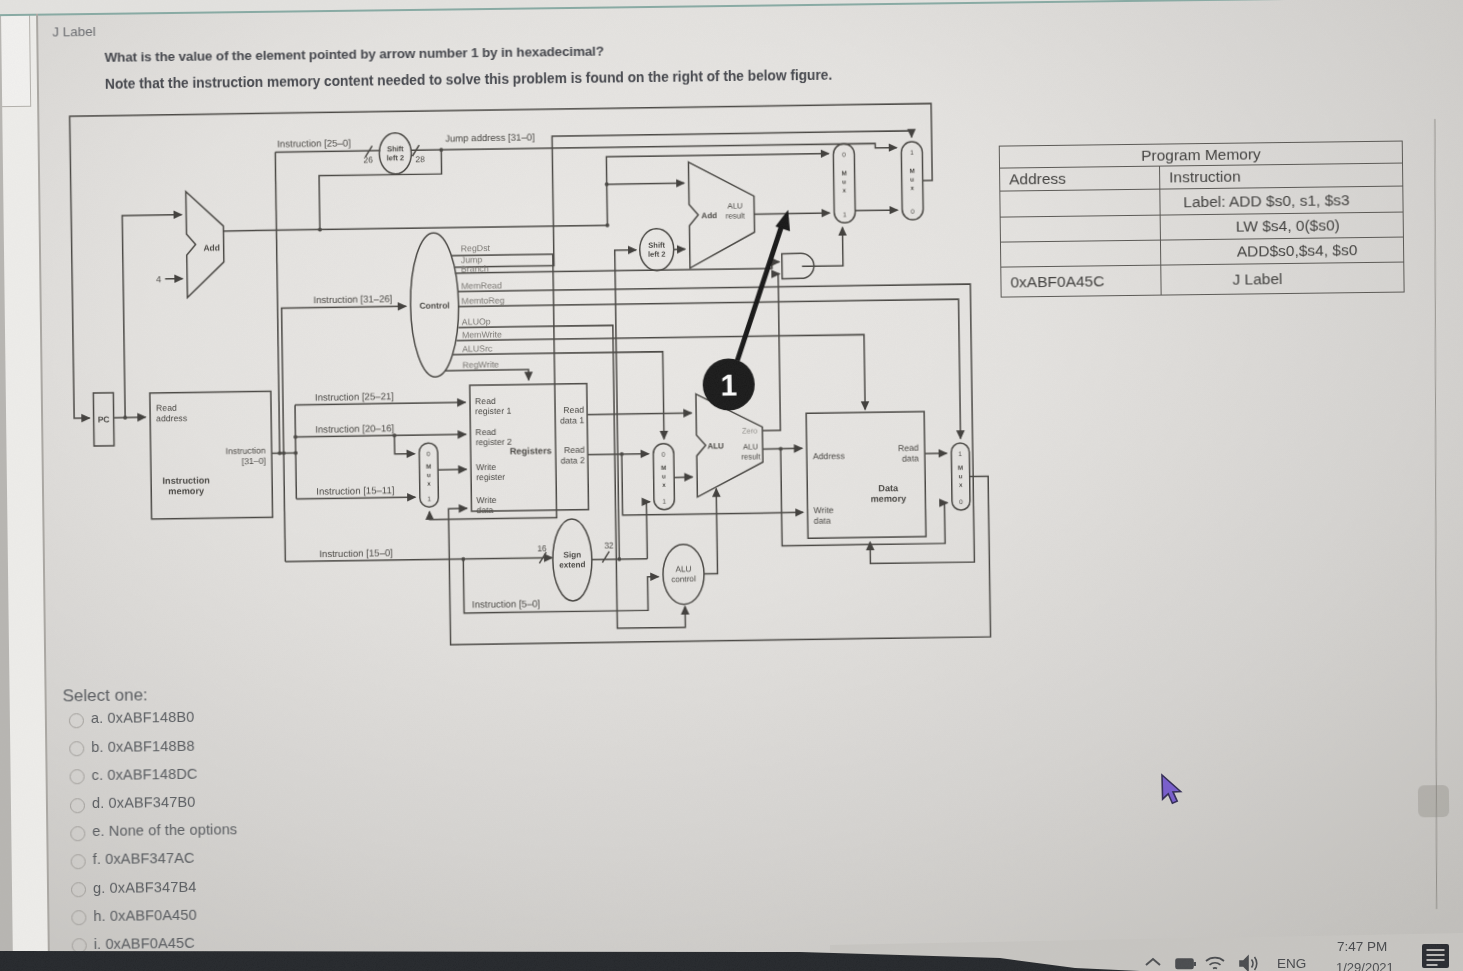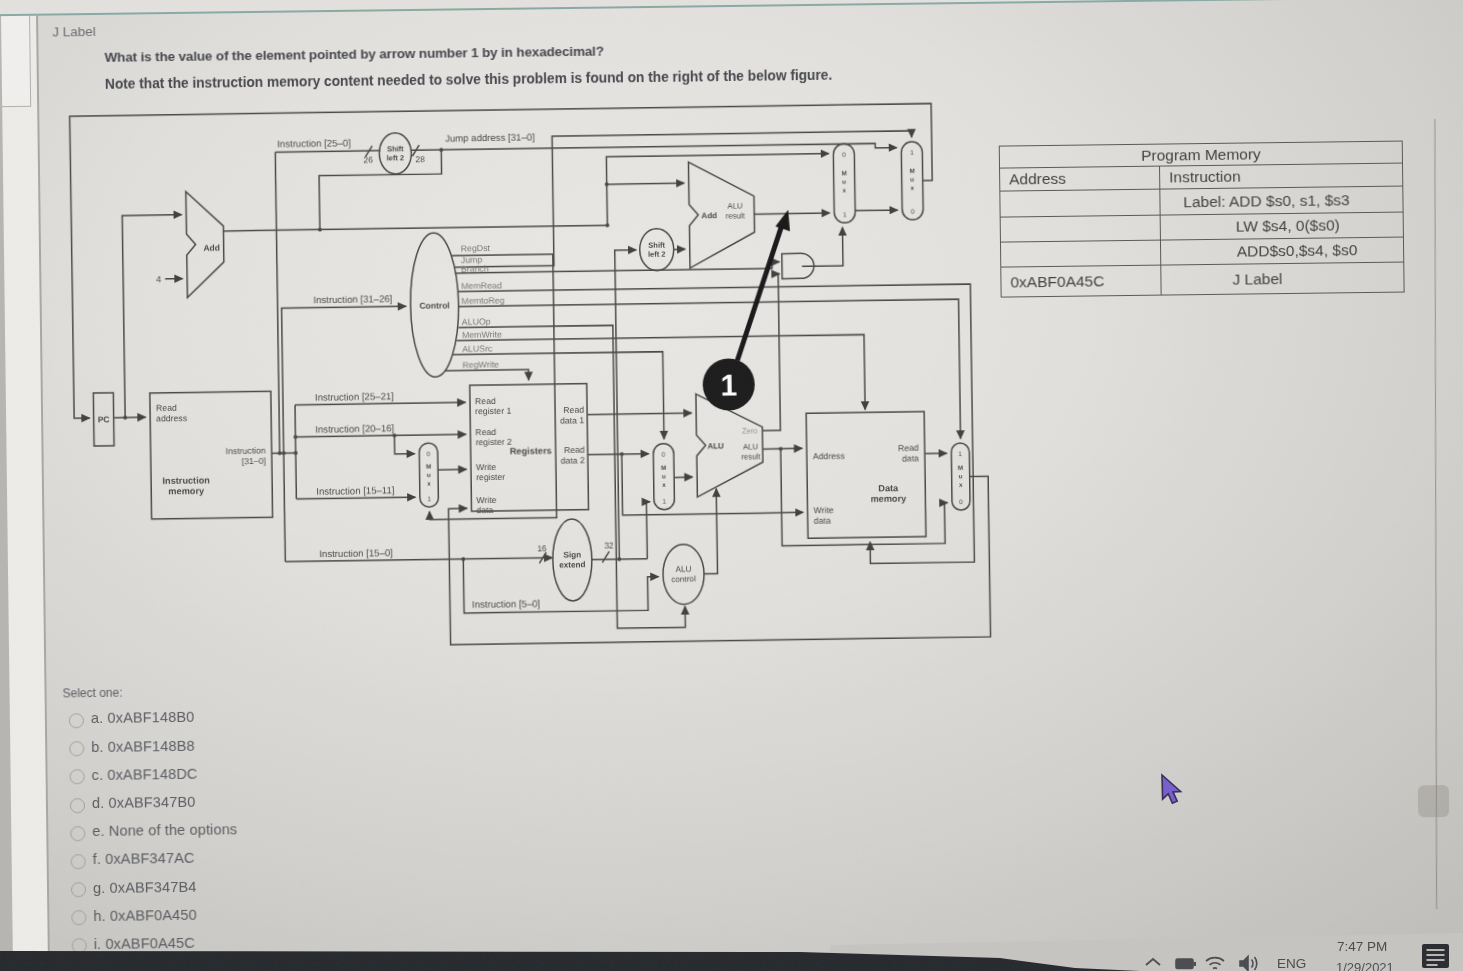--- a/index.html
+++ b/index.html
@@ -270,21 +270,21 @@
           <td style="text-align:center;padding:0 0 0 30px">ADD$s0,$s4, $s0</td>
         </tr>
 
     <tr>
           <td style="height:29px">0xABF0A45C</td>
           <td style="text-align:center;padding:0 50px 0 0">J Label</td>
         </tr>
   </tbody>
     </table>
 
-  <div class="abs" style="left:60px;top:678px;font-size:12px;color:#55585c">Select one:</div>
+  <div class="abs" style="left:60px;top:678px;font-size:17px;color:#55585c">Select one:</div>
 <div class="radio" style="left:66px;top:705px"></div>
     <div class="opt" style="left:88px;top:702px">a. 0xABF148B0</div>
 <div class="radio" style="left:66px;top:733px"></div>
     <div class="opt" style="left:88px;top:731px">b. 0xABF148B8</div>
 <div class="radio" style="left:66px;top:761px"></div>
     <div class="opt" style="left:88px;top:759px">c. 0xABF148DC</div>
 <div class="radio" style="left:66px;top:790px"></div>
     <div class="opt" style="left:88px;top:787px">d. 0xABF347B0</div>
 <div class="radio" style="left:66px;top:818px"></div>
     <div class="opt" style="left:88px;top:815px">e. None of the options</div>

